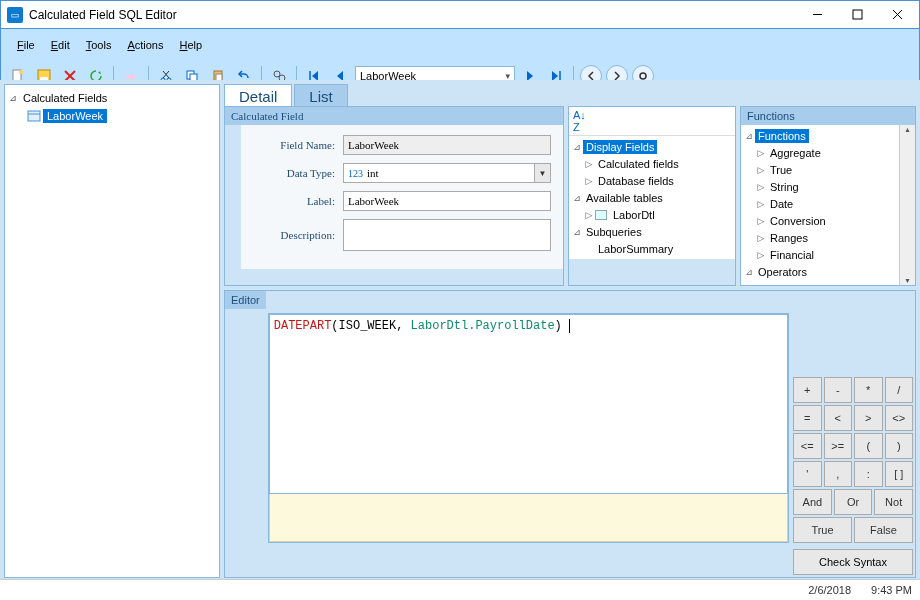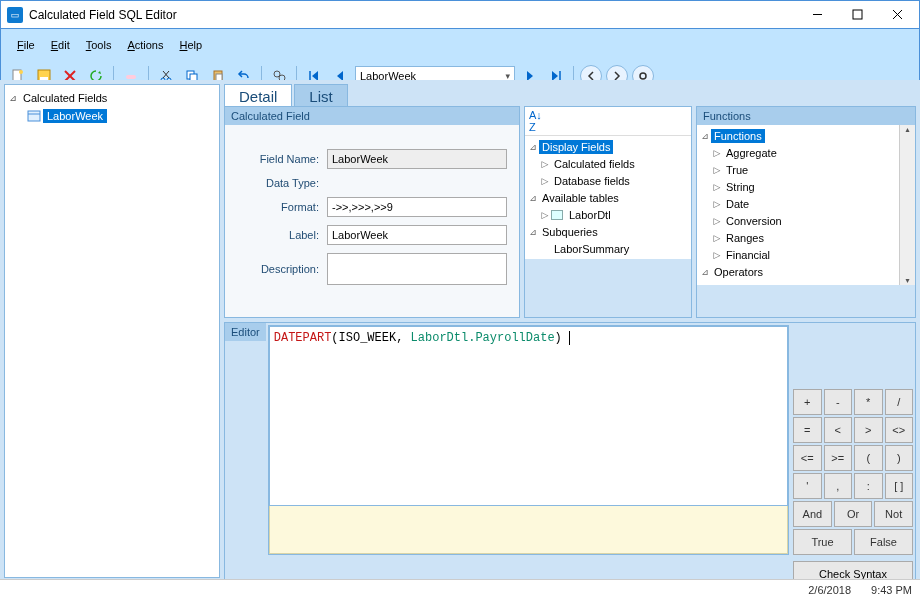--- a/index.html
+++ b/index.html
@@ -35,22 +35,22 @@
   .tree-icon { width:14px; height:14px; margin-right:2px; display:flex; align-items:center; justify-content:center;}
   
   .tabs { display:flex; height:22px; background:#cde3f6; }
   .tab { padding:3px 14px; font-size:15px; border:1px solid #88b8e0; border-bottom:none; background:#a8cdec; color:#1a4d7a; margin-right:2px;}
   .tab.active { background:#fff; color:#1a4d7a; }
   
   .group { border:1px solid #88b8e0; }
   .group-header { background:#a8cdec; color:#1a4d7a; padding:2px 6px; font-size:11px; height:18px; display:flex; align-items:center; }
   .group-body { background:#f5f8fb; }
   .toprow { display:flex; gap:4px; }
-  .cf-panel { width:296px; }
-  .cf-body { padding:24px 12px; }
+  .cf-panel { width:340px;font-family:Liberation Serif, serif; }
+  .cf-body { padding:10px 12px;margin-left:16px; }
   .form-row { display:flex; align-items:center; margin-bottom:8px; }
   .form-label { width:90px; text-align:right; padding-right:8px; color:#224d74; font-size:11px;}
   .form-input { flex:1; height:20px; border:1px solid #aaa; background:#eee; padding:0 4px; font-size:11px; display:flex; align-items:center;}
   .form-input.white { background:#fff; }
   .form-select { position:relative; }
   .form-select .dd { position:absolute; right:0; top:0; width:16px; height:100%; border-left:1px solid #aaa; display:flex;align-items:center;justify-content:center; font-size:8px; color:#333; background:#e8e8e8;}
   .form-select .prefix { color:#0066cc; margin-right:4px; font-size:10px;}
   .form-textarea { flex:1; height:32px; border:1px solid #aaa; background:#fff; }
   
   .fields-panel { width:168px; }
@@ -263,26 +263,25 @@
         <div class="group-header">Calculated Field</div>
         <div class="group-body cf-body">
           <div class="form-row">
             <div class="form-label">Field Name:</div>
             <div class="form-input">
                 <span>LaborWeek</span>
               </div>
           </div>
           <div class="form-row">
             <div class="form-label">Data Type:</div>
-          </div>
-          <div class="form-row">
-            <div class="form-label">Format:</div>
-            <div class="form-input white">
-                <span>-&gt;&gt;,&gt;&gt;&gt;,&gt;&gt;9</span>
-              </div>
+            <div class="form-input white form-select">
+              <span class="prefix">123</span>
+              <span>int</span>
+              <div class="dd">▼</div>
+            </div>
           </div>
           <div class="form-row">
             <div class="form-label">Label:</div>
             <div class="form-input white">
                 <span>LaborWeek</span>
               </div>
           </div>
           <div class="form-row">
             <div class="form-label">Description:</div>
             <div class="form-textarea"></div>

